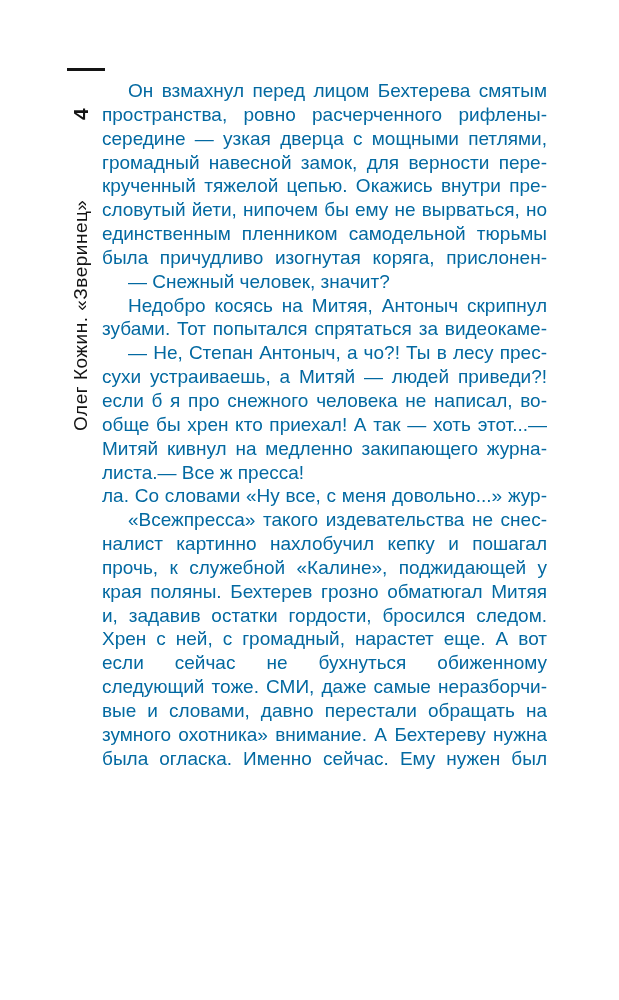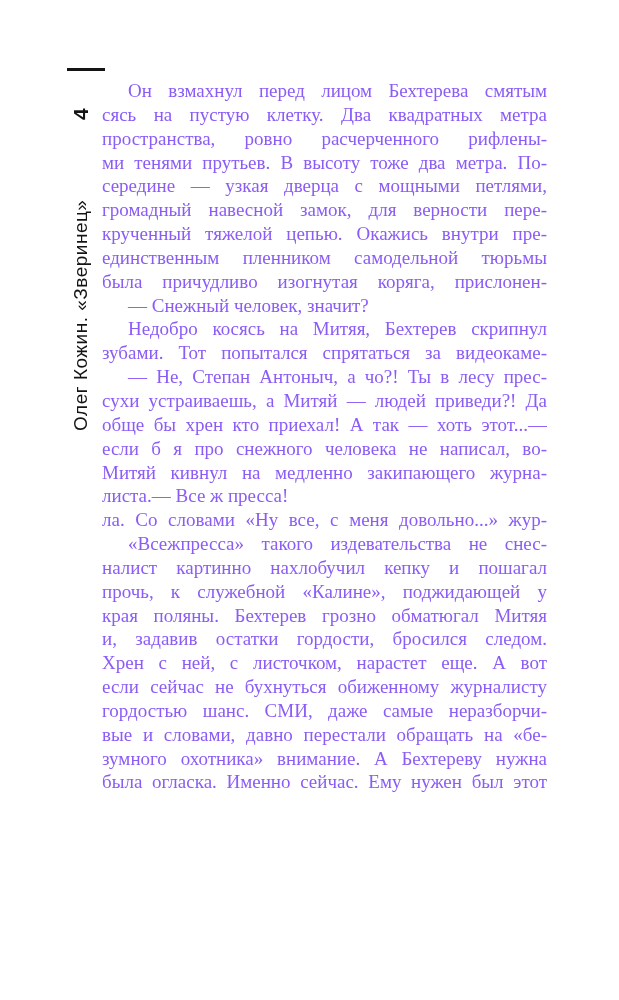--- a/index.html
+++ b/index.html
@@ -53,23 +53,23 @@
     letter-spacing: 0.5px;
     color: #141414;
     white-space: nowrap;
   }
   
   .text-block {
     position: absolute;
     left: 102px;
     top: 79px;
     width: 445px;
-    font-family: Liberation Serif, serif;
+    font-family: Liberation Sans, sans-serif;
     font-size: 19px;
-    color: #8b5cf6;
+    color: #0369a1;
   }
   .line {
     height: 23.85px;
     line-height: 23.85px;
     overflow: hidden;
     white-space: nowrap;
     text-align: justify;
     text-align-last: left;
   }
   .line.just {
@@ -82,43 +82,42 @@
 </style>
 </head>
 <body>
 
 <div class="book-page">
   <div class="margin-rule"></div>
   <div class="page-number">4</div>
   <div class="running-title">Олег Кожин. «Зверинец»</div>
   <div class="text-block" id="text-block">
       <div class="line indent just">Он взмахнул перед лицом Бехтерева смятым</div>
-      <div class="line just">сясь на пустую клетку. Два квадратных метра</div>
       <div class="line just">пространства, ровно расчерченного рифлены-</div>
-      <div class="line just">ми тенями прутьев. В высоту тоже два метра. По-</div>
       <div class="line just">середине — узкая дверца с мощными петлями,</div>
       <div class="line just">громадный навесной замок, для верности пере-</div>
       <div class="line just">крученный тяжелой цепью. Окажись внутри пре-</div>
+      <div class="line just">словутый йети, нипочем бы ему не вырваться, но</div>
       <div class="line just">единственным пленником самодельной тюрьмы</div>
       <div class="line just">была причудливо изогнутая коряга, прислонен-</div>
       <div class="line indent">— Снежный человек, значит?</div>
-      <div class="line indent just">Недобро косясь на Митяя, Бехтерев скрипнул</div>
+      <div class="line indent just">Недобро косясь на Митяя, Антоныч скрипнул</div>
       <div class="line just">зубами. Тот попытался спрятаться за видеокаме-</div>
       <div class="line indent just">— Не, Степан Антоныч, а чо?! Ты в лесу прес-</div>
       <div class="line just">сухи устраиваешь, а Митяй — людей приведи?! Да</div>
+      <div class="line just">если б я про снежного человека не написал, во-</div>
       <div class="line just">обще бы хрен кто приехал! А так — хоть этот...—</div>
-      <div class="line just">если б я про снежного человека не написал, во-</div>
       <div class="line just">Митяй кивнул на медленно закипающего журна-</div>
       <div class="line">листа.— Все ж пресса!</div>
       <div class="line just">ла. Со словами «Ну все, с меня довольно...» жур-</div>
       <div class="line indent just">«Всежпресса» такого издевательства не снес-</div>
       <div class="line just">налист картинно нахлобучил кепку и пошагал</div>
       <div class="line just">прочь, к служебной «Калине», поджидающей у</div>
       <div class="line just">края поляны. Бехтерев грозно обматюгал Митяя</div>
       <div class="line just">и, задавив остатки гордости, бросился следом.</div>
-      <div class="line just">Хрен с ней, с листочком, нарастет еще. А вот</div>
+      <div class="line just">Хрен с ней, с громадный, нарастет еще. А вот</div>
       <div class="line just">если сейчас не бухнуться обиженному журналисту</div>
-      <div class="line just">гордостью шанс. СМИ, даже самые неразборчи-</div>
+      <div class="line just">следующий тоже. СМИ, даже самые неразборчи-</div>
       <div class="line just">вые и словами, давно перестали обращать на «бе-</div>
       <div class="line just">зумного охотника» внимание. А Бехтереву нужна</div>
       <div class="line just">была огласка. Именно сейчас. Ему нужен был этот</div>
     </div>
 </div>
 
 </body></html>

